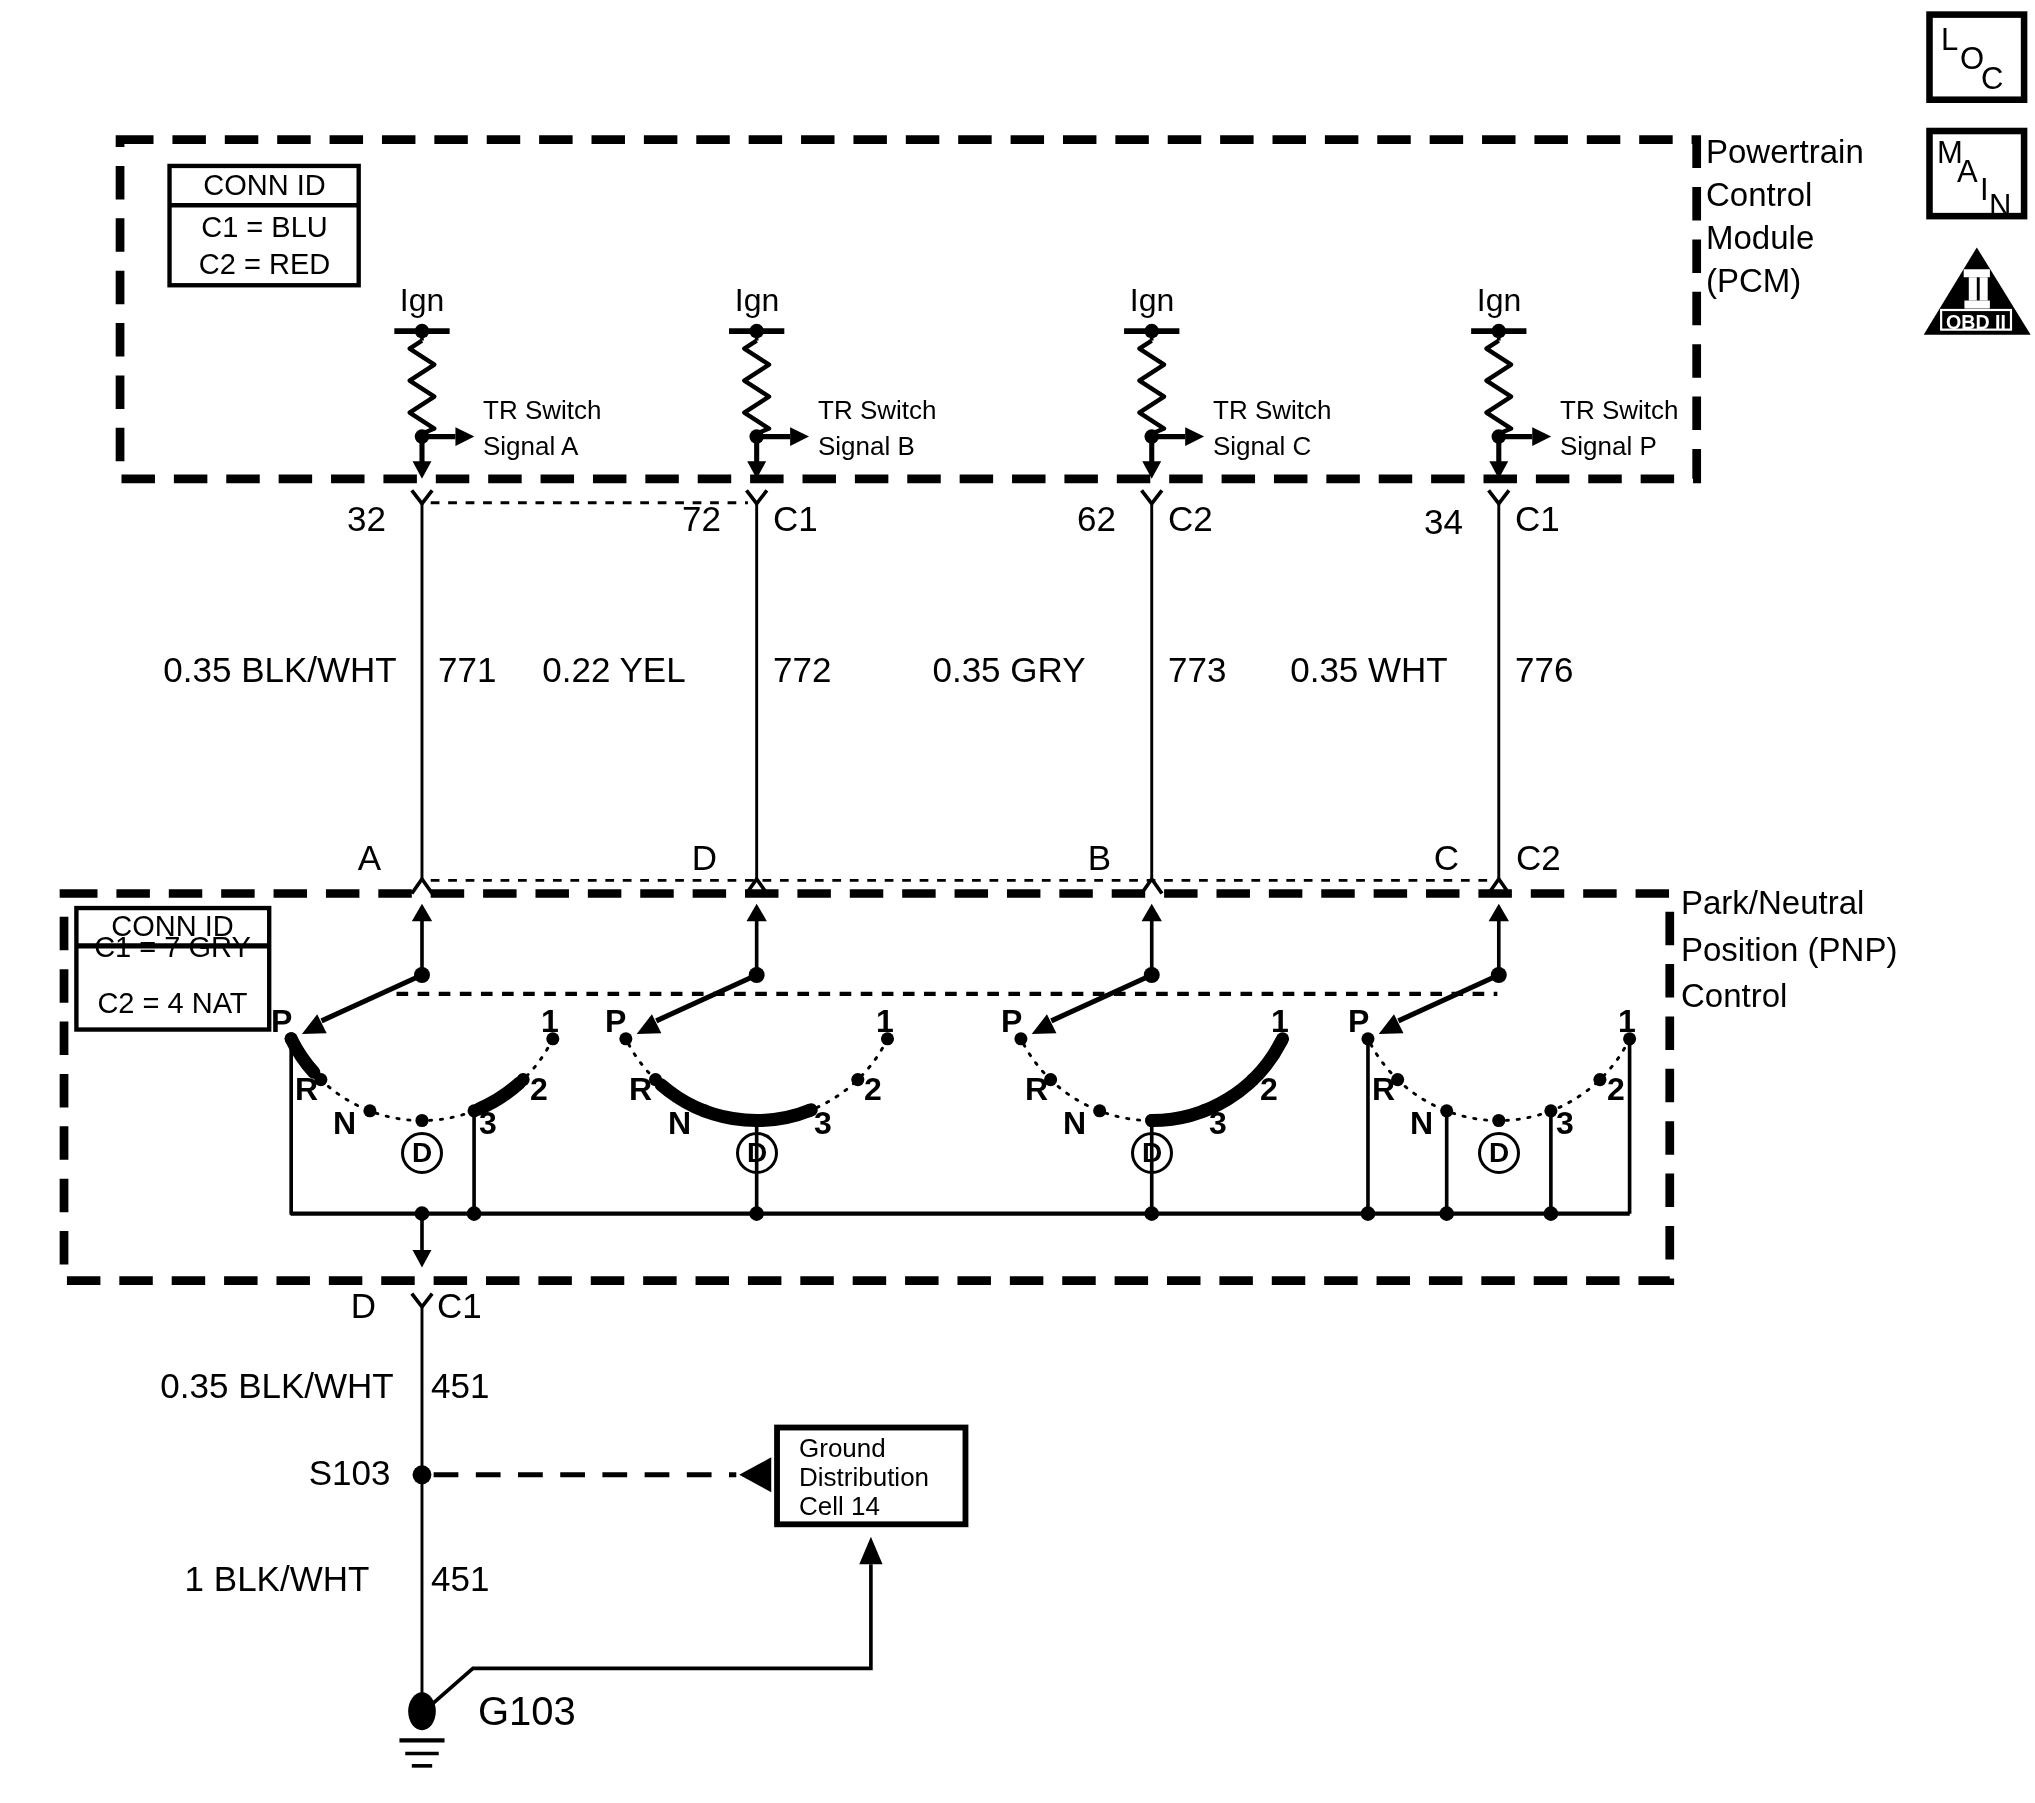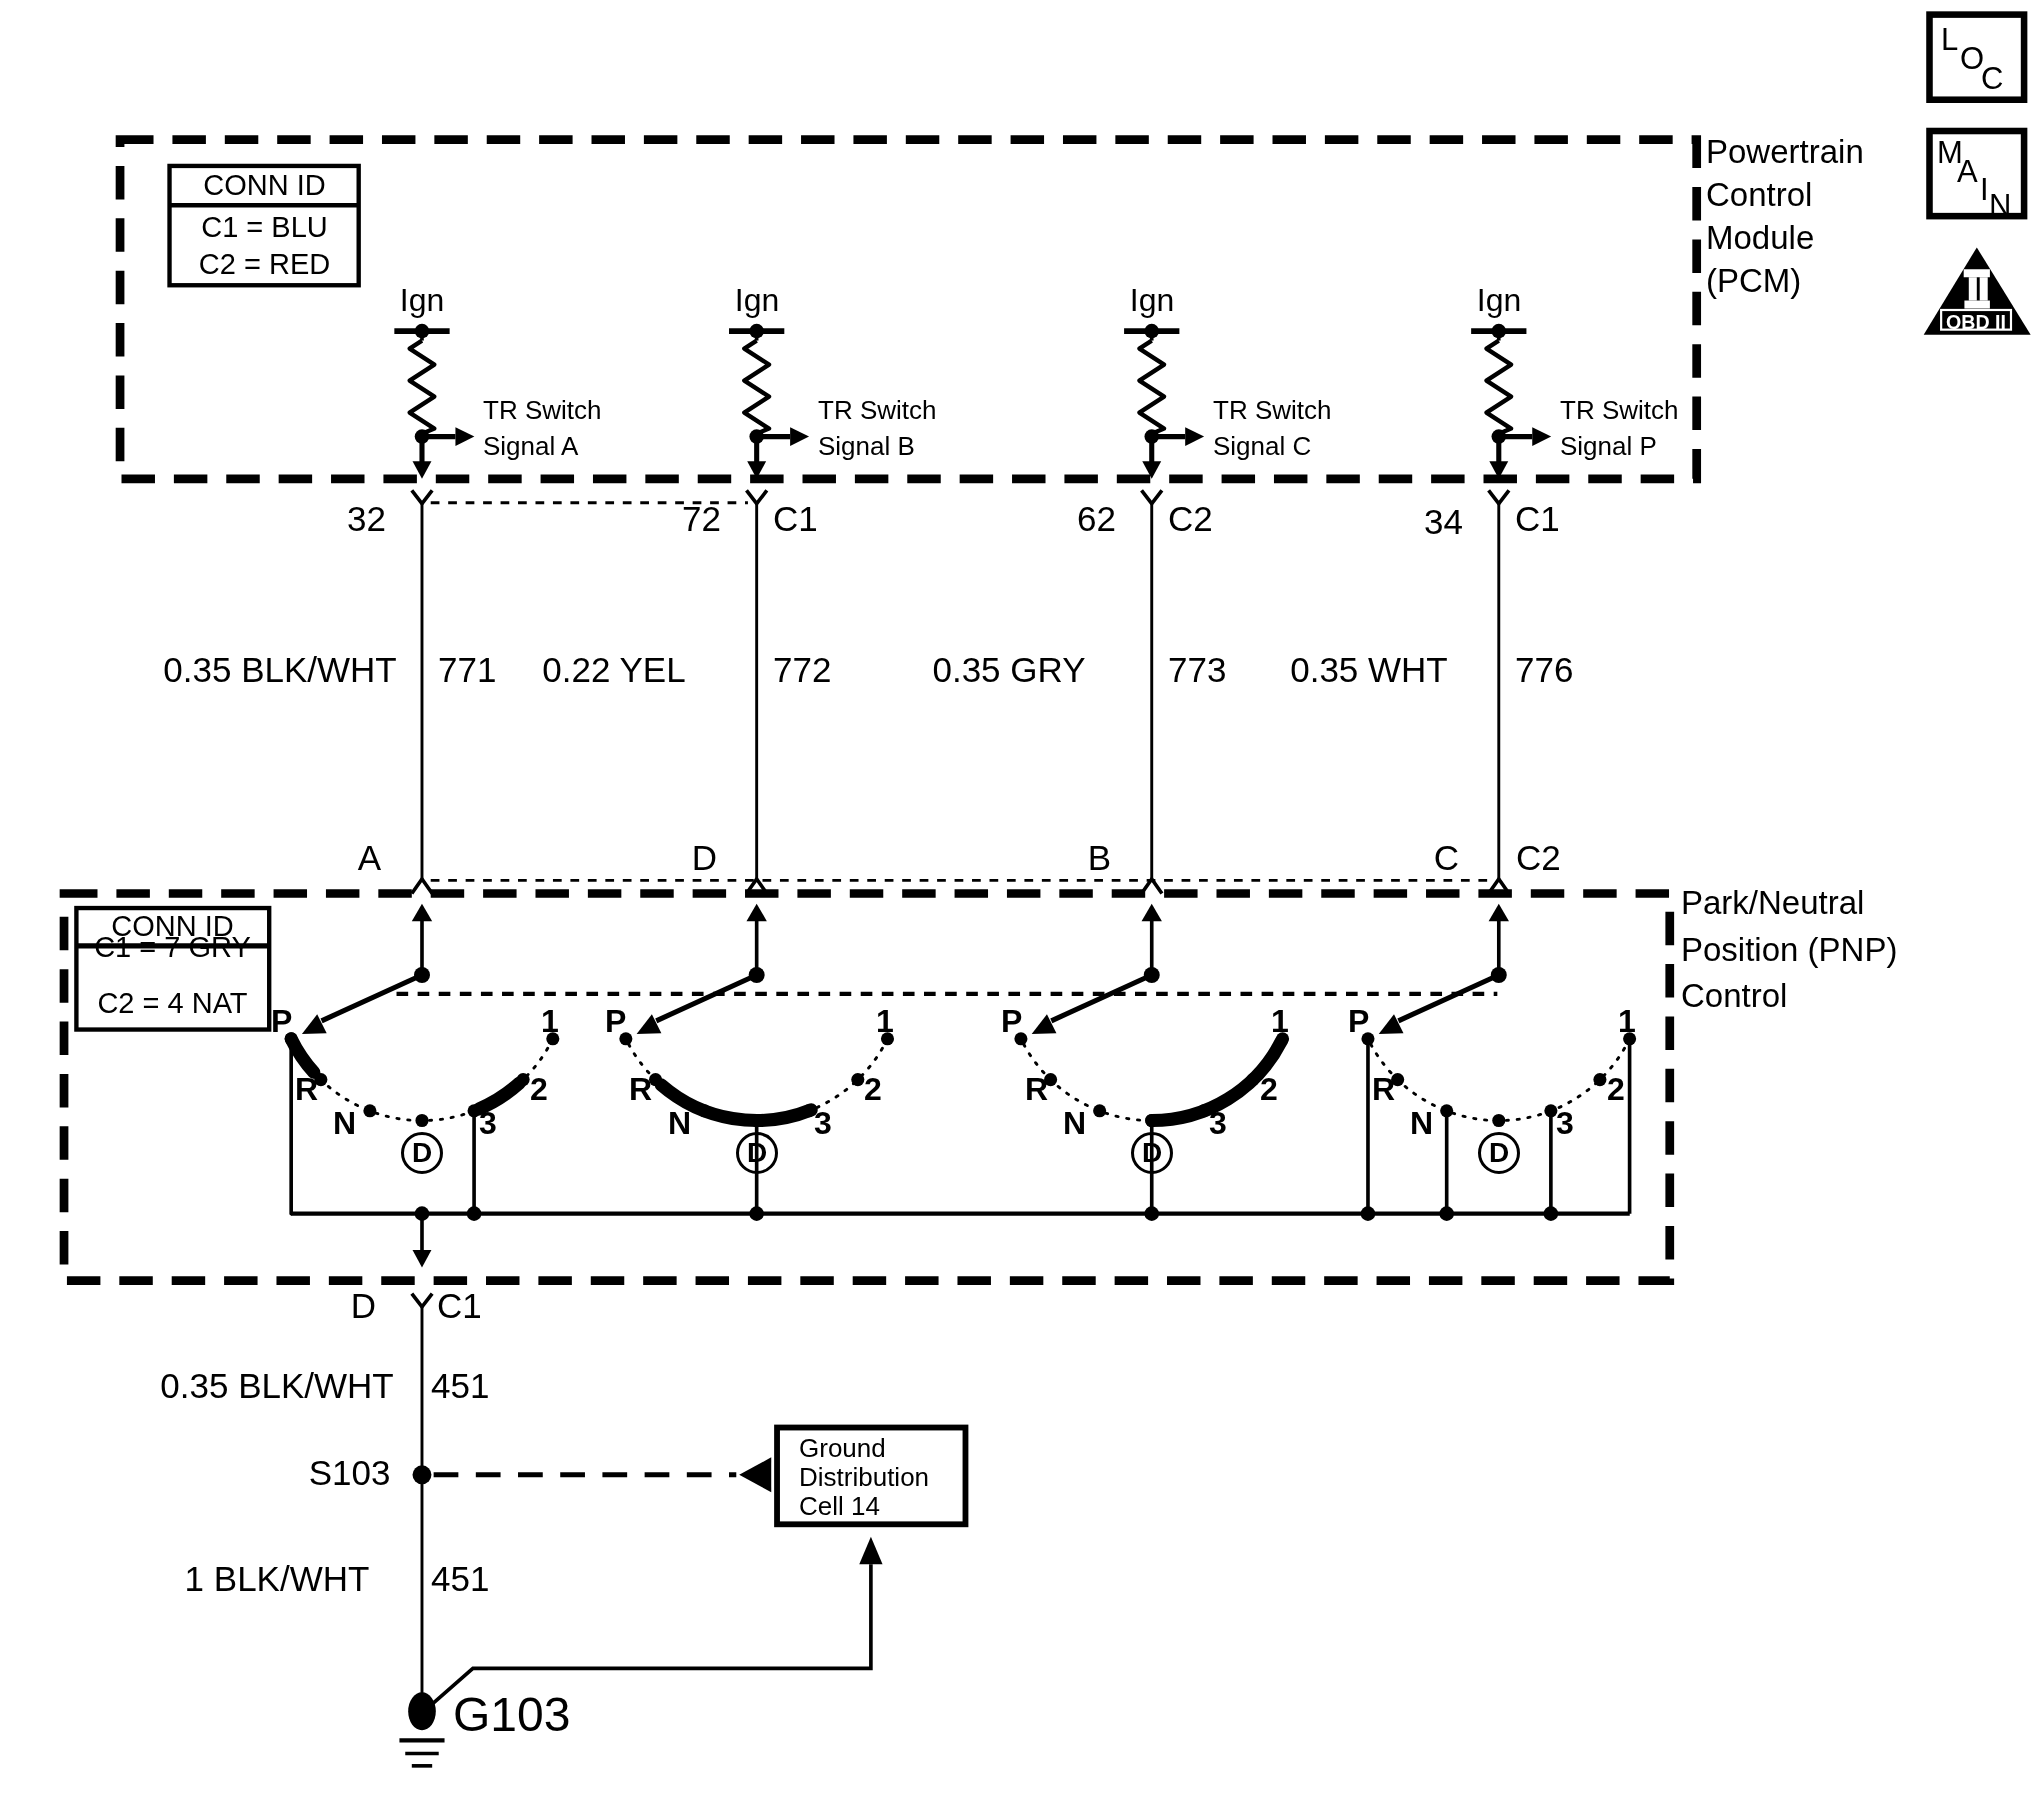--- a/index.html
+++ b/index.html
@@ -7,21 +7,21 @@
          font-family:"Liberation Sans",sans-serif;color:#000;}
   .stage svg{position:absolute;left:0;top:0;}
   .t{position:absolute;font-size:35px;line-height:1.05;white-space:nowrap;color:#000;}
   .tr{text-align:center;}
   .tc{text-align:center;}
   .f42{font-size:26px;}
   .f44{font-size:32px;}
   .f40{font-size:29px;}
   .f46{font-size:33px;}
   .f36{font-size:26px;}
-  .f52{font-size:48px;}
+  .f52{font-size:40px;margin-left:25px;}
   .pos{font-size:32px;font-weight:700;}
   .dcircle{position:absolute;width:36px;height:36px;border:3.6px solid #000;border-radius:50%;
            font-size:28px;font-weight:700;text-align:center;line-height:36px;}
   .legend-letter{position:absolute;font-size:31px;font-weight:400;}
   .obdtxt{position:absolute;left:1941px;top:311px;width:70px;text-align:center;
           font-size:19.6px;font-weight:700;color:#fff;}
 </style>
 </head>
 <body>
 

